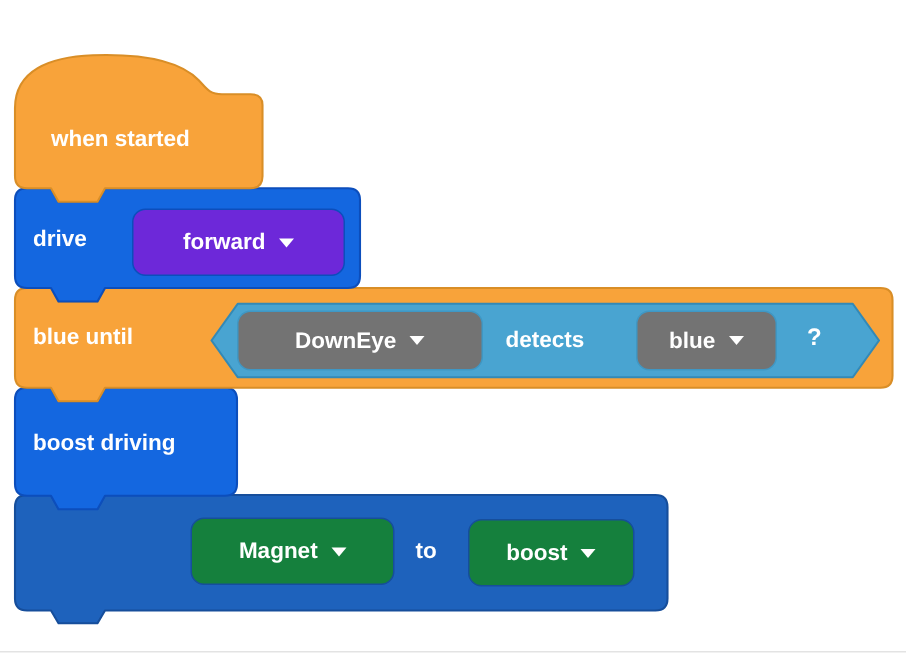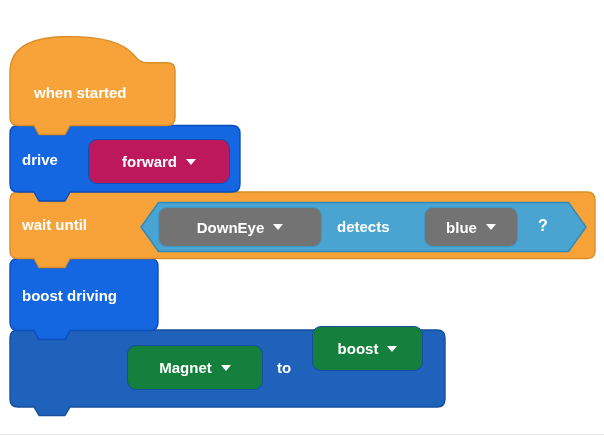--- a/index.html
+++ b/index.html
@@ -17,21 +17,21 @@
   .lbl{
     position:absolute;color:#ffffff;font-weight:700;font-size:15px;
     line-height:18px;white-space:nowrap;pointer-events:none;
   }
   .dd{
     position:absolute;box-sizing:border-box;
     display:flex;align-items:center;justify-content:center;gap:9px;
     border-radius:9px;color:#ffffff;font-weight:700;font-size:15px;
     white-space:nowrap;cursor:pointer;
   }
-  .dd-blue{background:#be185d;border:1.4px solid #0C4EBC;}
+  .dd-blue{background:#6d28d9;border:1.4px solid #0C4EBC;}
   .dd-teal{background:#737373;border:1.4px solid #3F97C4;}
   .dd-dark{background:#15803d;border:1.4px solid #164E9B;}
   .arrow{
     width:0;height:0;
     border-left:5.5px solid transparent;
     border-right:5.5px solid transparent;
     border-top:6.5px solid #ffffff;
   }
   .qmark{
     position:absolute;color:#fff;font-weight:700;font-size:16px;
@@ -59,38 +59,38 @@
   </svg>
 
   <div class="lbl" style="left:22px;top:84px;margin-left:12px;">when started</div>
 
   <div class="lbl" style="left:22px;top:151px;">drive</div>
   <div class="dd dd-blue" style="left:88px;top:139px;width:142px;height:45px;">
     <span>forward</span>
     <span class="arrow"></span>
   </div>
 
-  <div class="lbl" style="left:22px;top:216px;">wait until</div>
+  <div class="lbl" style="left:22px;top:216px;">blue until</div>
   <div class="dd dd-teal" style="left:158px;top:207px;width:164px;height:40px;">
     <span>DownEye</span>
     <span class="arrow"></span>
   </div>
   <div class="lbl" style="left:337px;top:218px;text-align:center;">detects</div>
   <div class="dd dd-teal" style="left:424px;top:207px;width:94px;height:40px;">
     <span>blue</span>
     <span class="arrow"></span>
   </div>
   <div class="qmark" style="left:538px;top:217px;">?</div>
 
   <div class="lbl" style="left:22px;top:287px;">boost driving</div>
 
   <div class="dd dd-dark" style="left:127px;top:345px;width:136px;height:45px;">
     <span>Magnet</span>
     <span class="arrow"></span>
   </div>
   <div class="lbl" style="left:277px;top:359px;">to</div>
-  <div class="dd dd-dark" style="left:312px;top:326px;width:111px;height:45px;">
+  <div class="dd dd-dark" style="left:312px;top:346px;width:111px;height:45px;">
     <span>boost</span>
     <span class="arrow"></span>
   </div>
 
   <div class="bottom-hairline"></div>
 </div>
 
 </body></html>

